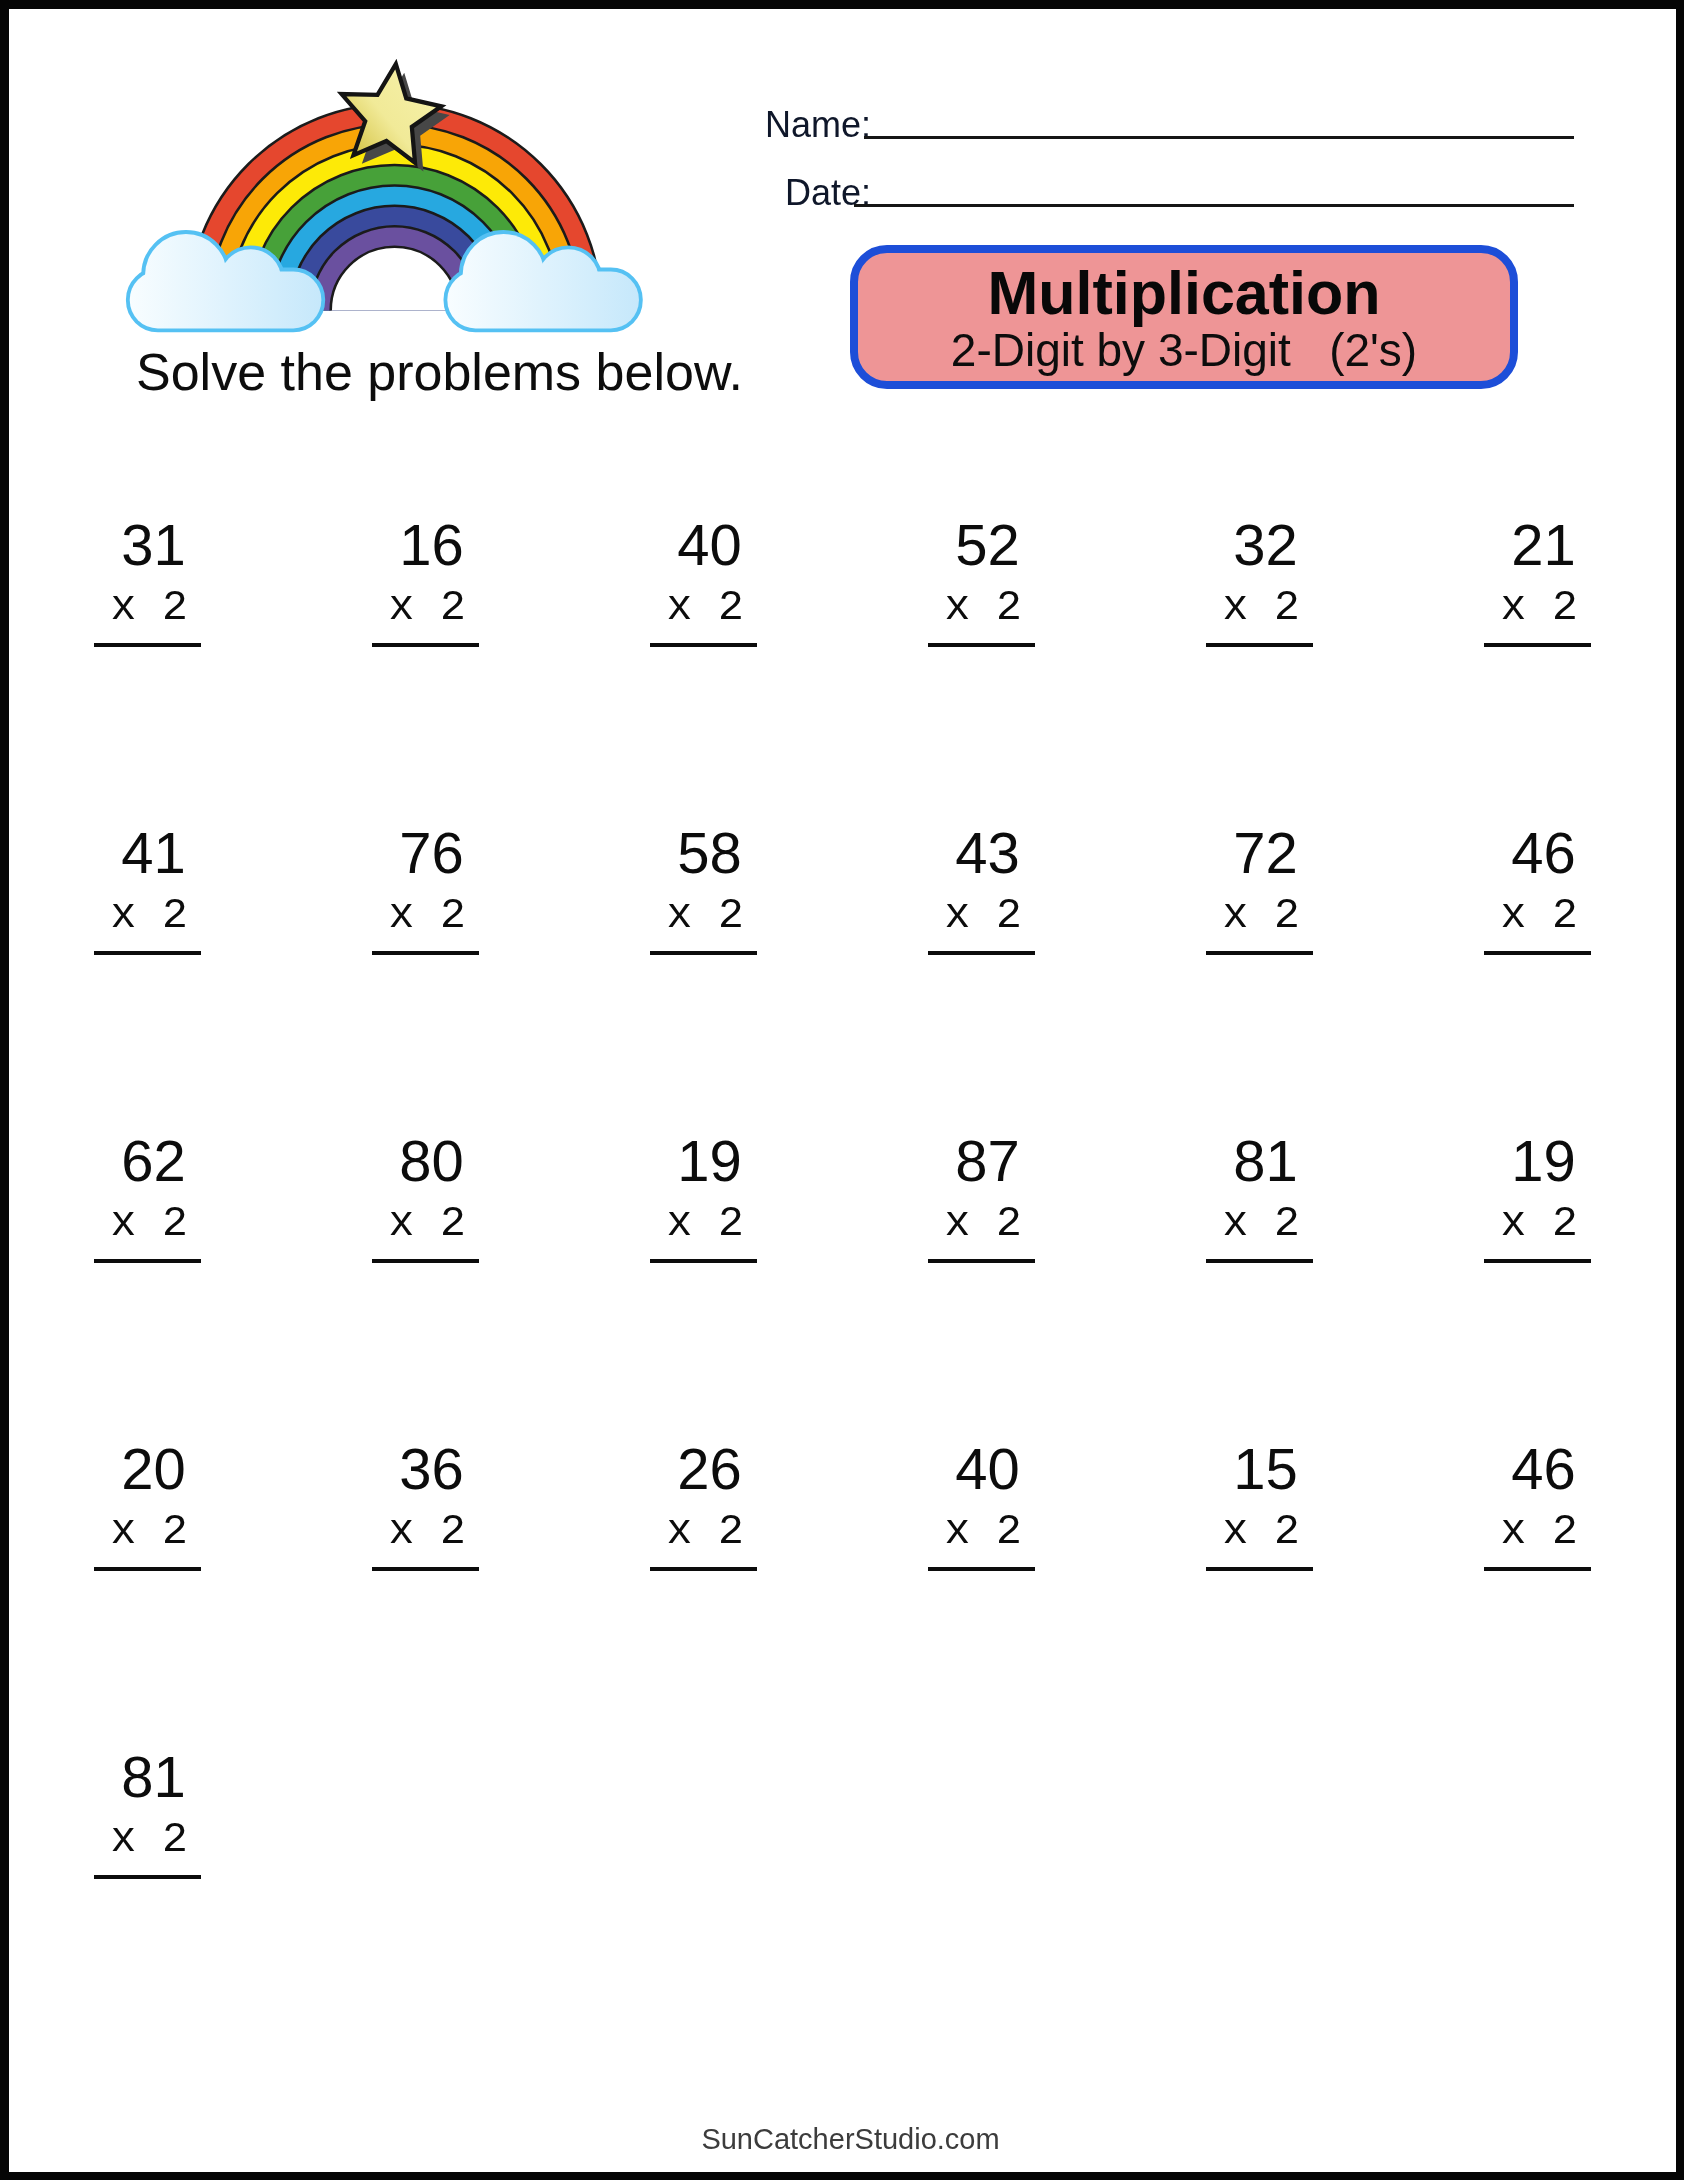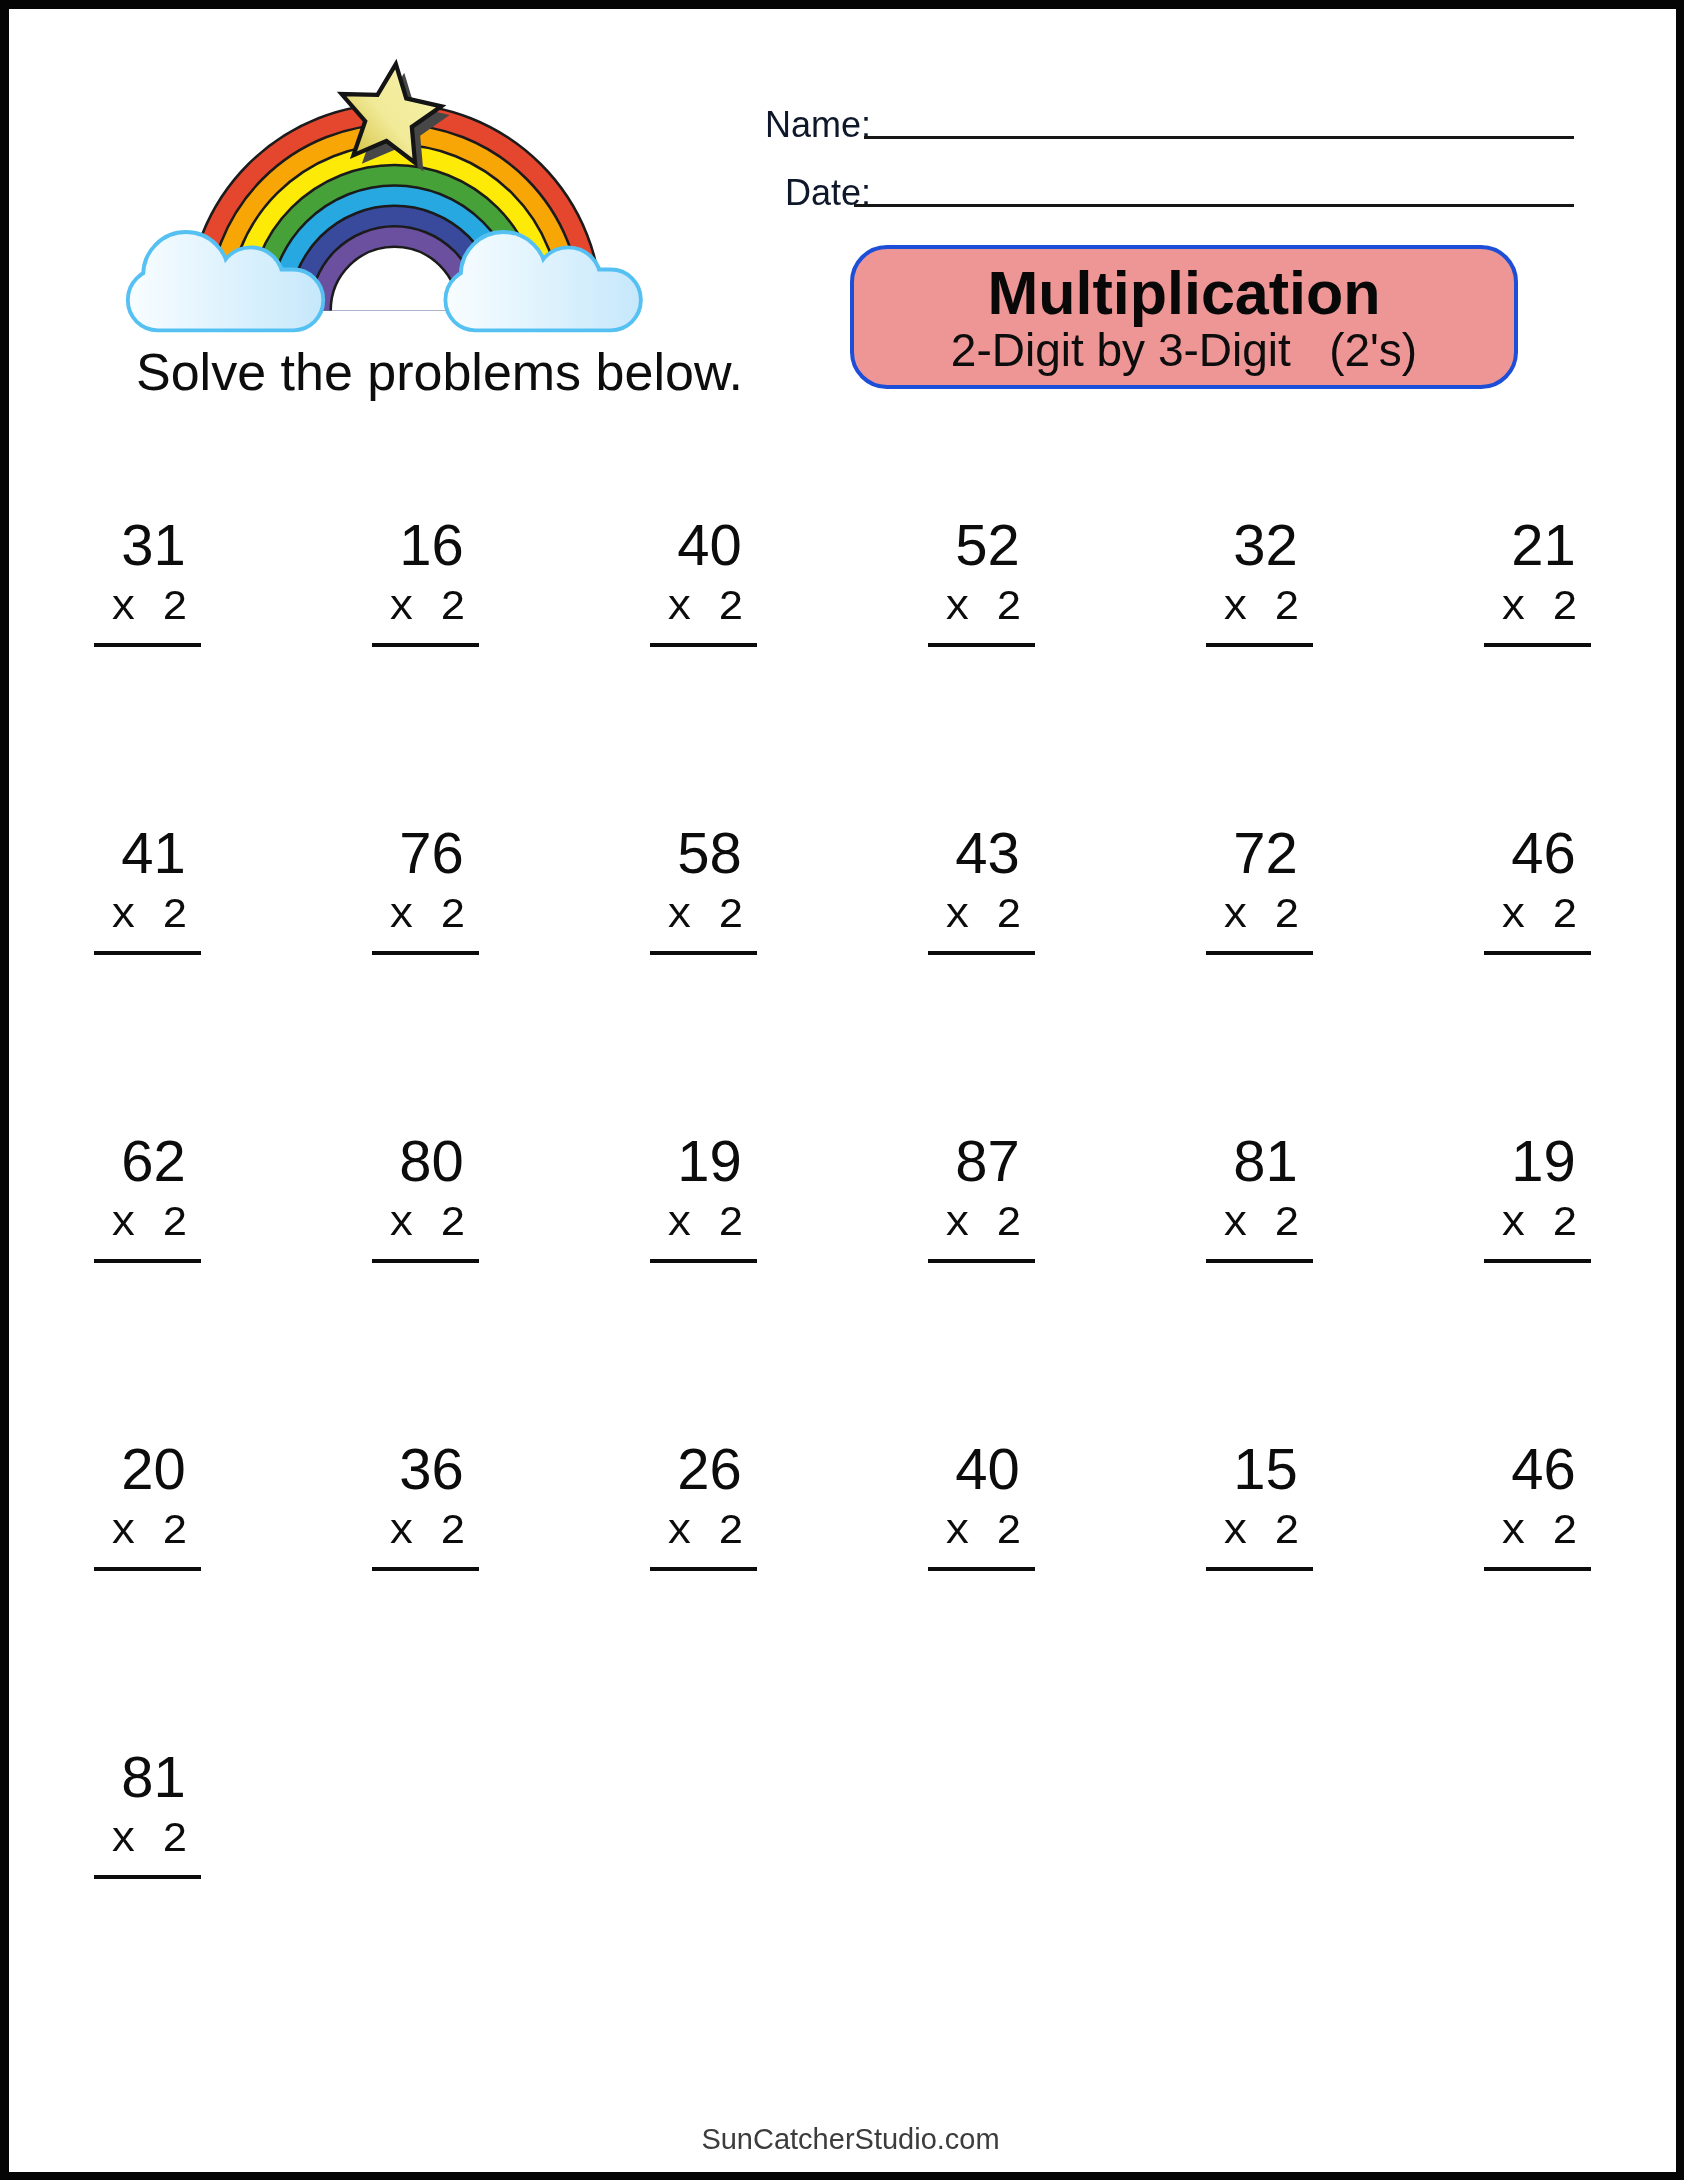--- a/index.html
+++ b/index.html
@@ -26,21 +26,21 @@
     position:absolute;font-size:36px;color:#0f172a;
   }
   .name-label{left:765px;top:104px;}
   .date-label{left:769px;top:172px;margin-left:16px;}
   .write-line{position:absolute;height:3.4px;background:#161616;}
   .name-line{left:864px;top:136px;width:710px;}
   .date-line{left:854px;top:204px;width:720px;}
   .title-box{
     position:absolute;left:850px;top:245px;width:668px;height:144px;
     box-sizing:border-box;
-    border:4px solid #1d4ed8;border-radius:37px;
+    border:8px solid #1d4ed8;border-radius:37px;
     display:flex;flex-direction:column;align-items:center;justify-content:center;
     padding-top:1.7px;
   }
   .title-main{
     font-size:61px;font-weight:bold;line-height:66px;color:#080808;
     letter-spacing:0px;
   }
   .title-sub{
     font-size:46px;line-height:49px;color:#0d0d0d;white-space:pre;
   }

